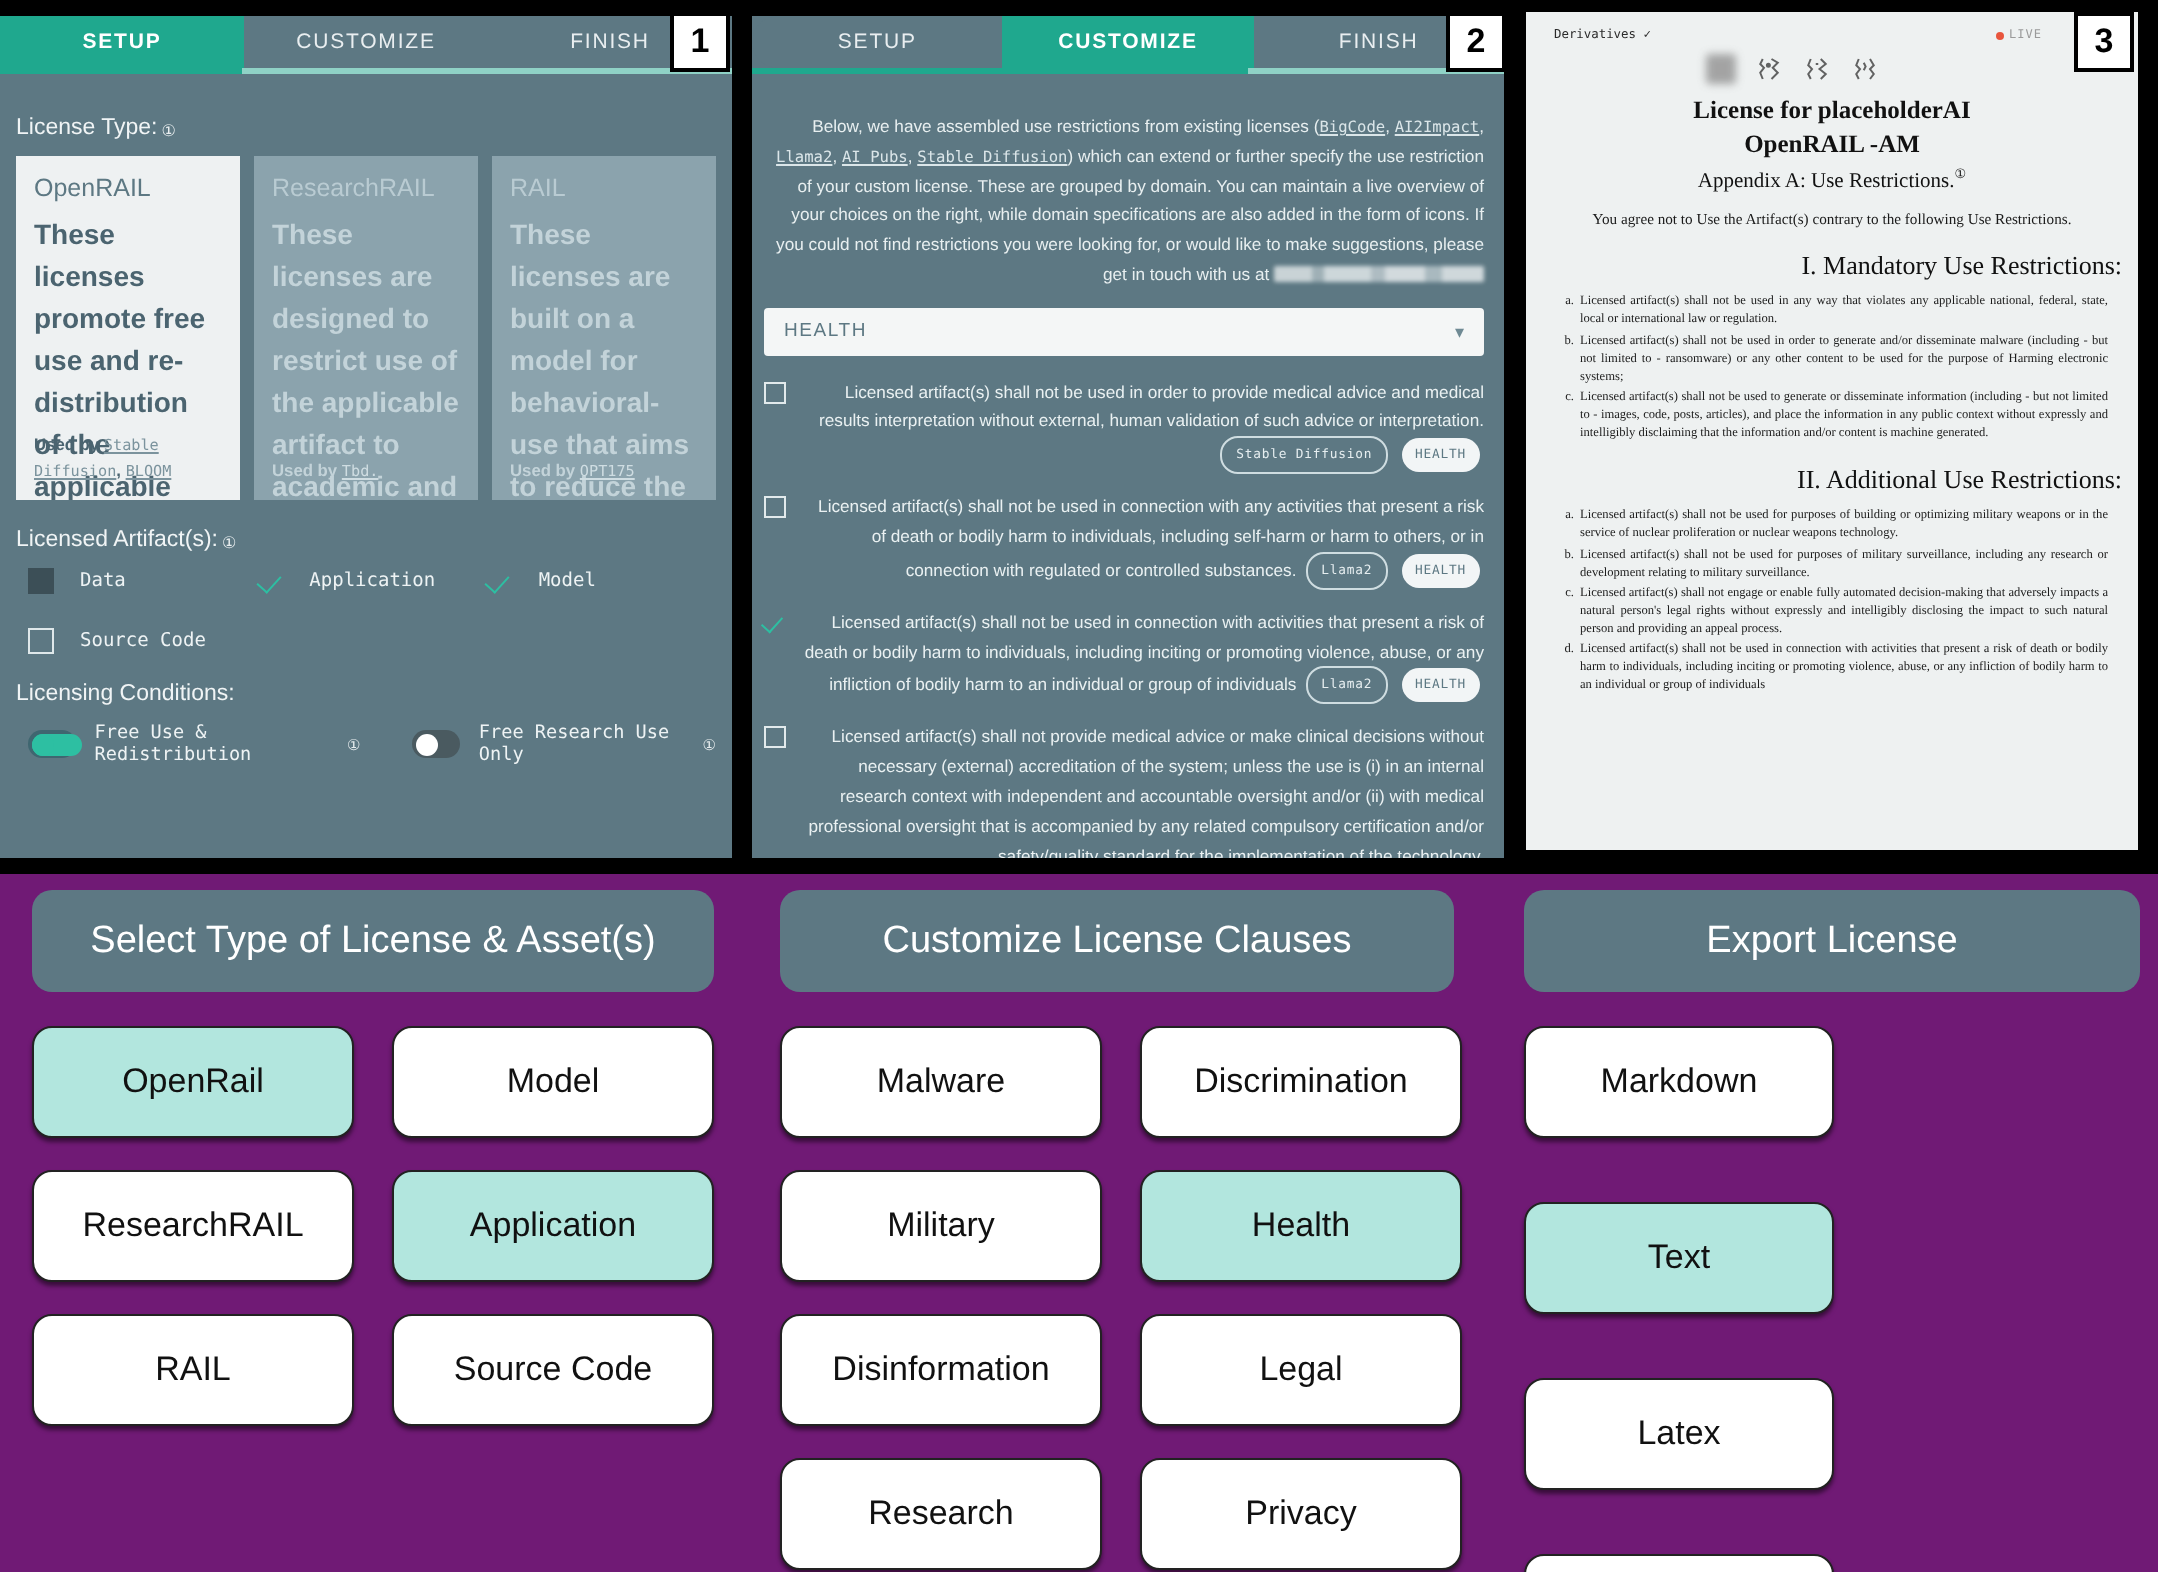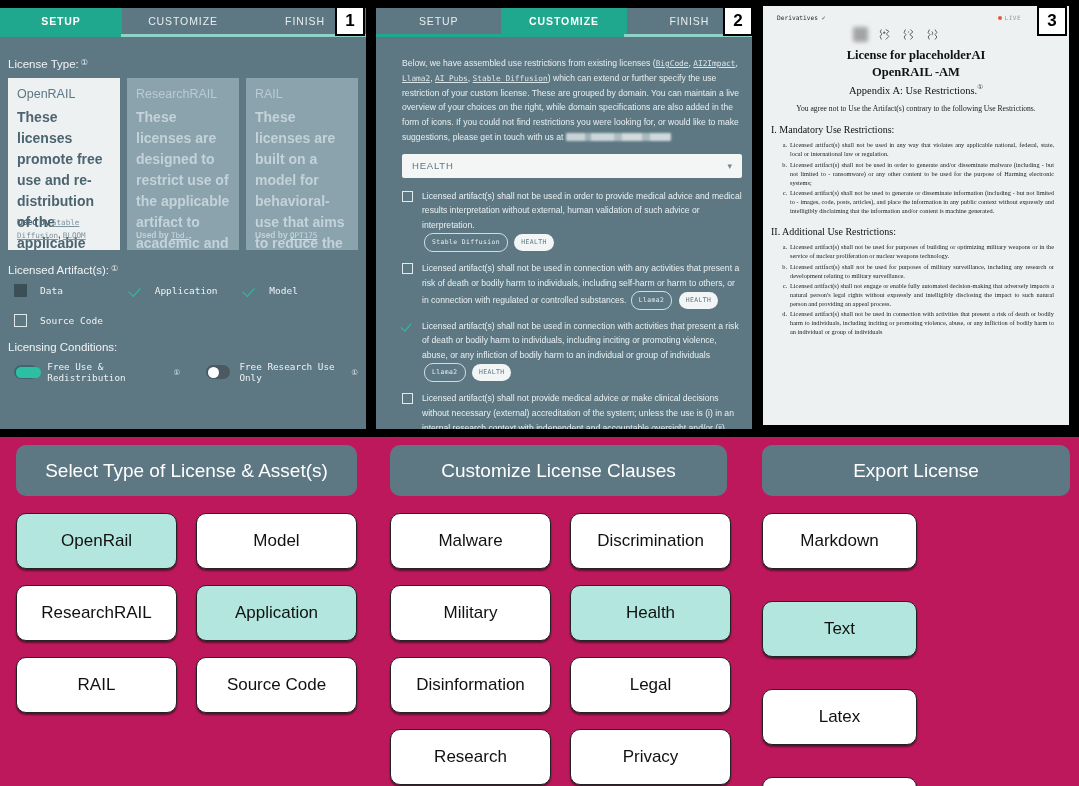--- a/index.html
+++ b/index.html
@@ -64,21 +64,21 @@
     display: flex;
   }
   .progress .done { background: #1fa88e; height: 3px; }
   .progress .rest { background: #8fd2c6; height: 3px; flex: 1 1 auto; }
   .gapline { height: 7px; background: #5d7883; }
 
   
   .body1 { padding: 0 8px; color: #edf2f3; }
   .lbl {
     font-size: 11.5px; color: #f0f4f5; margin: 14px 0 8px 0;
-    display: flex; align-items: flex-start; gap: 2px;
+    display: flex; align-items: flex-end; gap: 2px;
   }
   .info { font-size: 8px; vertical-align: super; opacity: .95; }
 
   .cards { display: flex; gap: 7px; }
   .card {
     width: 115px; height: 172px;
     padding: 9px 9px 8px 9px;
     position: relative;
     overflow: hidden;
   }
@@ -148,21 +148,21 @@
     content: ""; position: absolute; left: 1.5px; top: 1.5px;
     width: 11px; height: 11px; border-radius: 50%; background: #ffffff;
   }
   .tog .t {
     font-family: "DejaVu Sans Mono", monospace;
     font-size: 9.3px; color: #eef3f4;
   }
   .tog .info { font-size: 7.5px; }
 
   
-  .body2 { padding: 6px 10px 0 26px; }
+  .body2 { padding: 6px 10px 0 6px; text-align: right; }
   .intro {
     font-size: 8.6px; line-height: 1.72; color: #e8eff0;
     margin: 6px 0 9px 0;
   }
   .intro code {
     font-family: "DejaVu Sans Mono", monospace;
     font-size: 7.8px; text-decoration: underline; color: #dbe6e9;
   }
   .blur {
     display: inline-block; width: 105px; height: 8px;
@@ -240,38 +240,38 @@
   .doc-sub {
     text-align: center; font-family: "Liberation Serif", serif;
     font-size: 10.5px; color: #111; margin-top: 2px;
   }
   .doc-sub .info { font-size: 6.5px; }
   .doc-para {
     text-align: center; font-family: "Liberation Serif", serif;
     font-size: 7.6px; color: #1a1a1a; margin: 9px 6px 0 6px;
   }
   .doc-h {
-    text-align: left; font-family: "Liberation Serif", serif;
-    font-size: 10px; color: #111; margin: 11px 0 5px 0;
+    text-align: right; font-family: "Liberation Serif", serif;
+    font-size: 13px; color: #111; margin: 11px 0 5px 0;
   }
   .doc-list { list-style: none; padding: 0 7px 0 9px; }
   .doc-list li {
     font-family: "Liberation Serif", serif;
     font-size: 6.3px; line-height: 1.45; color: #1c1c1c;
     text-align: justify; margin-bottom: 1px;
     display: flex; gap: 3px;
   }
   .doc-list li .mk { flex: 0 0 auto; width: 7px; text-align: right; }
   .doc-list li .bd { flex: 1 1 auto; }
 
   
   .legend {
     position: absolute; left: 0; top: 437px;
     width: 1079px; height: 349px;
-    background: #be185d;
+    background: #701a75;
   }
   .col { position: absolute; top: 0; }
   .col.c1 { left: 16px; width: 356px; }
   .col.c2 { left: 390px; width: 345px; }
   .col.c3 { left: 762px; width: 320px; }
 
   .col-head {
     height: 51px; border-radius: 10px;
     background: #5d7883;
     display: flex; align-items: center; justify-content: center;

